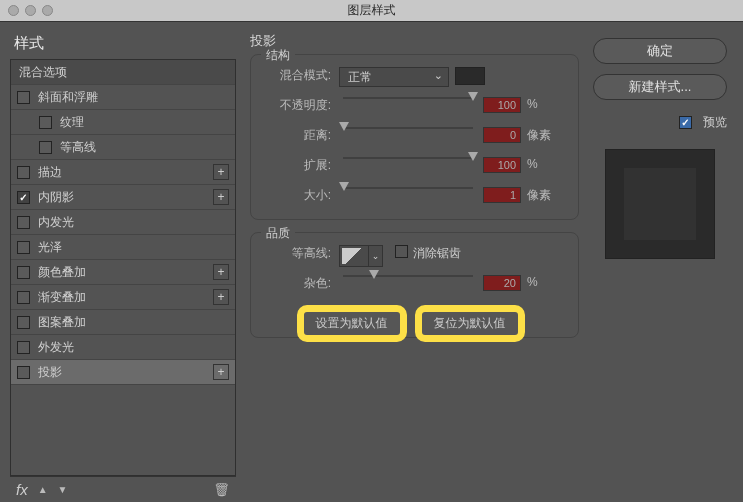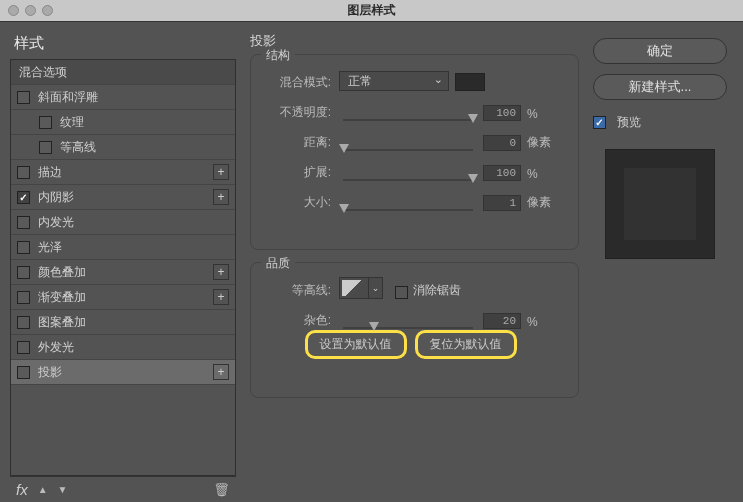--- a/index.html
+++ b/index.html
@@ -1,58 +1,58 @@
 <!DOCTYPE html>
 <html><head>
 <meta charset="utf-8">
 <style>
 * { box-sizing: border-box; margin: 0; padding: 0; font-family: "Microsoft YaHei", sans-serif; }
 body { background: #535353; width: 743px; height: 502px; overflow: hidden; font-size: 12px; color: #d0d0d0; }
 .titlebar { height: 22px; background: #c8c8c8; display: flex; align-items: center; justify-content: center; position: relative; border-bottom: 1px solid #333; }
 .traffic { position: absolute; left: 8px; top: 5px; display: flex; gap: 6px; }
 .traffic span { width: 11px; height: 11px; border-radius: 50%; background: #aaa; border: 1px solid #888; }
-.title { color: #2a2a2a; font-size: 12px; font-weight: bold; }
+.title { color: #2a2a2a; font-size: 12px; font-weight: normal; }
 .main { display: flex; height: 480px; }
 .sidebar { width: 236px; padding: 10px 0 0 10px; display: flex; flex-direction: column; }
 .section-title { font-size: 15px; padding: 2px 4px 6px; color: #e8e8e8; }
 .style-list { border: 1px solid #2f2f2f; flex: 1; overflow: hidden; text-align: right; }
 .style-item { display: flex; align-items: center; height: 25px; border-bottom: 1px solid #444; padding: 0 6px; position: relative; }
 .style-item.header { background: #4a4a4a; font-size: 12px; padding-left: 8px; }
 .style-item.selected { background: #6b6b6b; }
 .style-item .cb { width: 13px; height: 13px; border: 1px solid #222; background: #5a5a5a; margin-right: 8px; display: flex; align-items: center; justify-content: center; font-size: 10px; }
 .style-item .cb.checked { background: #424242; }
 .style-item .cb.checked::after { content: "✓"; color: #fff; font-weight: bold; }
 .style-item.indent { padding-left: 28px; }
 .style-item .plus { position: absolute; right: 6px; width: 16px; height: 16px; border: 1px solid #333; display: flex; align-items: center; justify-content: center; font-size: 12px; color: #ccc; }
 .sidebar-footer { height: 26px; display: flex; align-items: center; gap: 10px; padding: 0 6px; border-top: 1px solid #333; background: #535353; }
 .fx-label { font-style: italic; font-size: 15px; color: #ccc; }
 .arrow-icon { font-size: 10px; color: #bbb; cursor: pointer; }
 .trash-icon { margin-left: auto; font-size: 13px; color: #bbb; cursor: pointer; }
 .center { flex: 1; padding: 10px 14px; }
 .panel-title { font-size: 13px; color: #d8d8d8; margin-bottom: 4px; }
-.group { border: 1px solid #444; border-radius: 8px; padding: 12px 14px 32px; margin-bottom: 12px; position: relative; }
+.group { border: 1px solid #444; border-radius: 8px; padding: 12px 14px 2px; margin-bottom: 12px; position: relative; }
 .group-label { position: absolute; top: -8px; left: 10px; background: #535353; padding: 0 5px; font-size: 12px; color: #d0d0d0; }
-.row { display: flex; align-items: flex-end; height: 24px; margin-bottom: 6px; }
+.row { display: flex; align-items: flex-start; height: 24px; margin-bottom: 6px; }
 .row-label { width: 74px; text-align: right; padding-right: 8px; color: #bbb; font-size: 12px; }
 .dropdown { background: #4a4a4a; border: 1px solid #333; height: 20px; display: flex; align-items: center; padding: 0 18px 0 8px; position: relative; color: #ccc; font-size: 12px; }
 .dropdown::after { content: "⌄"; position: absolute; right: 5px; top: 1px; font-size: 11px; }
 .swatch { width: 30px; height: 18px; background: #2a2a2a; border: 1px solid #222; margin-left: 6px; }
 .slider-track { flex: 1; max-width: 130px; height: 2px; background: #404040; position: relative; margin: 0 10px 0 4px; }
 .slider-thumb { position: absolute; top: -5px; width: 0; height: 0; border-left: 5px solid transparent; border-right: 5px solid transparent; border-top: 9px solid #aaa; }
-.num-field { width: 38px; height: 16px; background: #404040; border: 1px solid #333; color: #aaa; font-size: 11px; text-align: right; padding: 0 4px; font-family: Liberation Mono, monospace; }
+.num-field { width: 38px; height: 16px; background: #7f1d1d; border: 1px solid #333; color: #aaa; font-size: 11px; text-align: right; padding: 0 4px; }
 .unit { margin-left: 6px; color: #bbb; font-size: 12px; width: 30px; }
 .angle-dial { width: 36px; height: 36px; border: 1px solid #333; border-radius: 50%; background: #4d4d4d; position: relative; margin: 0 10px; }
 .angle-dial::after { content: ""; position: absolute; width: 16px; height: 1px; background: #999; top: 18px; left: 18px; transform-origin: left; transform: rotate(-90deg); }
 .cb2 { width: 13px; height: 13px; border: 1px solid #222; background: #555; margin-right: 5px; display: inline-flex; align-items: center; justify-content: center; }
 .cb2.checked { background: #3a6aa8; }
 .cb2.checked::after { content: "✓"; color: #fff; font-size: 10px; font-weight: bold; }
-.btn-inline { background: #565656; border: 3px solid #fde047; border-radius: 10px; padding: 3px 12px; color: #ccc; font-size: 12px; margin-right: 8px; }
+.btn-inline { background: #565656; border: 7px solid #fde047; border-radius: 10px; padding: 3px 12px; color: #ccc; font-size: 12px; margin-right: 8px; }
 .right { width: 150px; padding: 16px 16px 0 0; display: flex; flex-direction: column; align-items: stretch; gap: 10px; }
 .btn { background: #5a5a5a; border: 1px solid #333; border-radius: 14px; height: 26px; display: flex; align-items: center; justify-content: center; color: #e0e0e0; font-size: 13px; cursor: pointer; }
-.preview-row { display: flex; align-items: center; justify-content: flex-start; gap: 6px; margin-top: 4px; }
+.preview-row { display: flex; align-items: center; justify-content: flex-end; gap: 6px; margin-top: 4px; }
 .preview-box { width: 110px; height: 110px; background: #2a2a2a; border: 1px solid #222; margin-top: 8px; align-self: center; position: relative; }
 .preview-inner { position: absolute; inset: 18px; background: #323232; }
 .contour-thumb { width: 30px; height: 22px; background: #4a4a4a; border: 1px solid #333; position: relative; }
 .contour-thumb::after { content: ""; position: absolute; left: 2px; bottom: 2px; right: 2px; top: 2px; background: linear-gradient(135deg, #ccc 0%, #ccc 48%, transparent 50%); }
 .drop-caret { width: 14px; height: 22px; background: #4a4a4a; border: 1px solid #333; border-left: none; display: flex; align-items: center; justify-content: center; font-size: 9px; }
 </style>
 </head>
 <body>
 
 <div class="titlebar">

